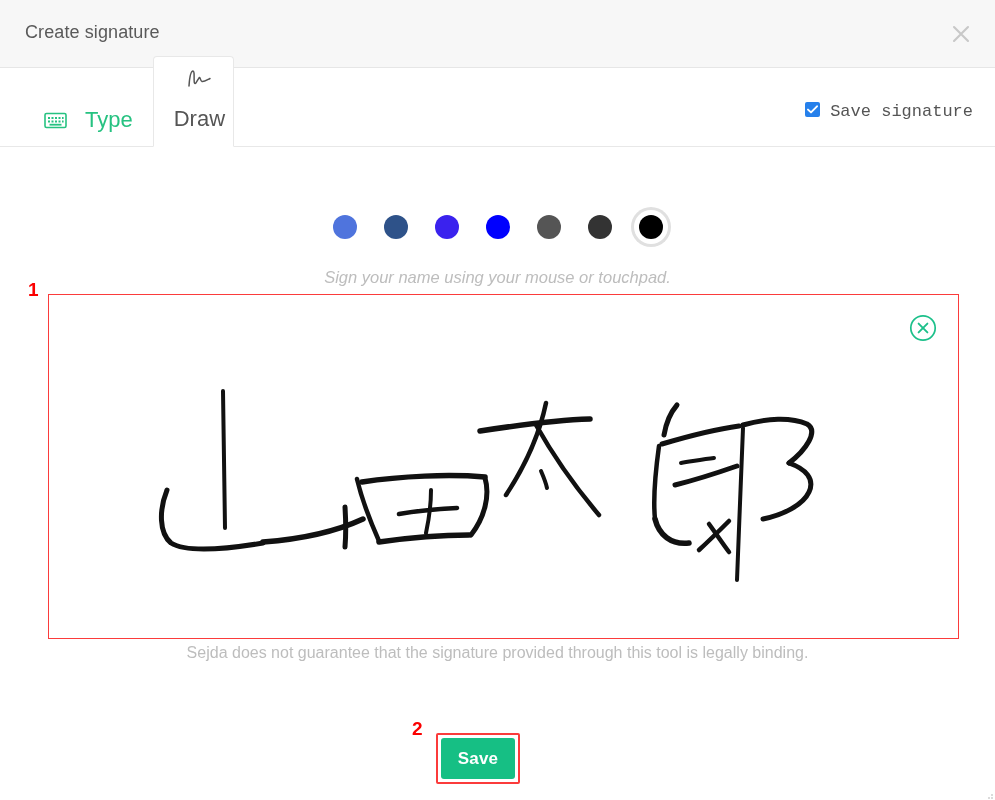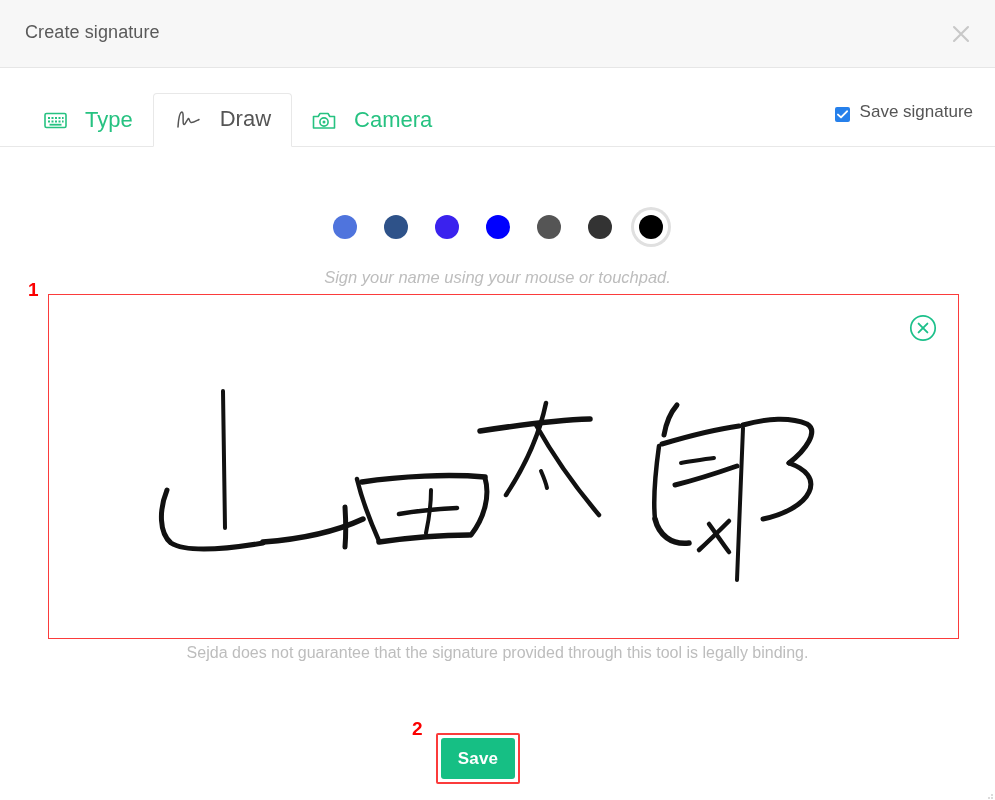--- a/index.html
+++ b/index.html
@@ -68,33 +68,35 @@
     position: relative;
     white-space: nowrap;
   }
   .tab.active {
     color: #555555;
     background: #ffffff;
     border: 1px solid #e8e8e8;
     border-bottom: 1px solid #ffffff;
     border-radius: 4px 4px 0 0;
     margin-bottom: -1px;
-    padding: 12px 20px 14px 20px;
+    padding: 12px 8px 14px 20px;
+    flex-direction: column;
   }
   .tab-icon { display: flex; align-items: center; justify-content: center; }
   .tab-icon svg { display: block; }
 
   
   .save-sig {
     position: absolute;
     right: 22px; top: 34px;
     display: flex;
-    align-items: flex-end;
+    align-items: flex-start;
     gap: 10px;
     cursor: pointer;
+    font-family: Liberation Mono, monospace;
   }
   .save-sig-box {
     width: 15px; height: 15px;
     background: #2680eb;
     border-radius: 2px;
     display: flex; align-items: center; justify-content: center;
     flex: 0 0 auto;
   }
   .save-sig-label {
     font-size: 17px;
@@ -252,30 +254,20 @@
     <div class="tab active">
       <span class="tab-icon">
         <svg width="28" height="19" viewBox="0 0 28 19">
           <path d="M4 17 C4.5 9 6 2 8 2 C10 2 8.5 12 9.5 14 C10.5 16 12.5 11 14 9 C15.5 7 15 12 17 12.5 C19 13 22 11 25 9.5" fill="none" stroke="#555555" stroke-width="1.5" stroke-linecap="round"></path>
         </svg>
       </span>
       <span>Draw</span>
     </div>
 
 
-    <div class="tab">
-      <span class="tab-icon">
-        <svg width="24" height="19" viewBox="0 0 24 19">
-          <path d="M1.5 5.5 H6.2 L8 2.5 H16 L17.8 5.5 H22.5 V17 H1.5 Z" fill="none" stroke="#26c281" stroke-width="1.6" stroke-linejoin="round"></path>
-          <circle cx="12" cy="11" r="4.1" fill="none" stroke="#26c281" stroke-width="1.6"></circle>
-          <circle cx="12" cy="11" r="1.5" fill="#26c281"></circle>
-        </svg>
-      </span>
-      <span>Camera</span>
-    </div>
   </div>
 
   <label class="save-sig">
     <span class="save-sig-box">
       <svg width="11" height="9" viewBox="0 0 11 9">
         <path d="M1 4.6 L4 7.4 L10 1.3" fill="none" stroke="#ffffff" stroke-width="1.9" stroke-linecap="round" stroke-linejoin="round"></path>
       </svg>
     </span>
     <span class="save-sig-label">Save signature</span>
   </label>

